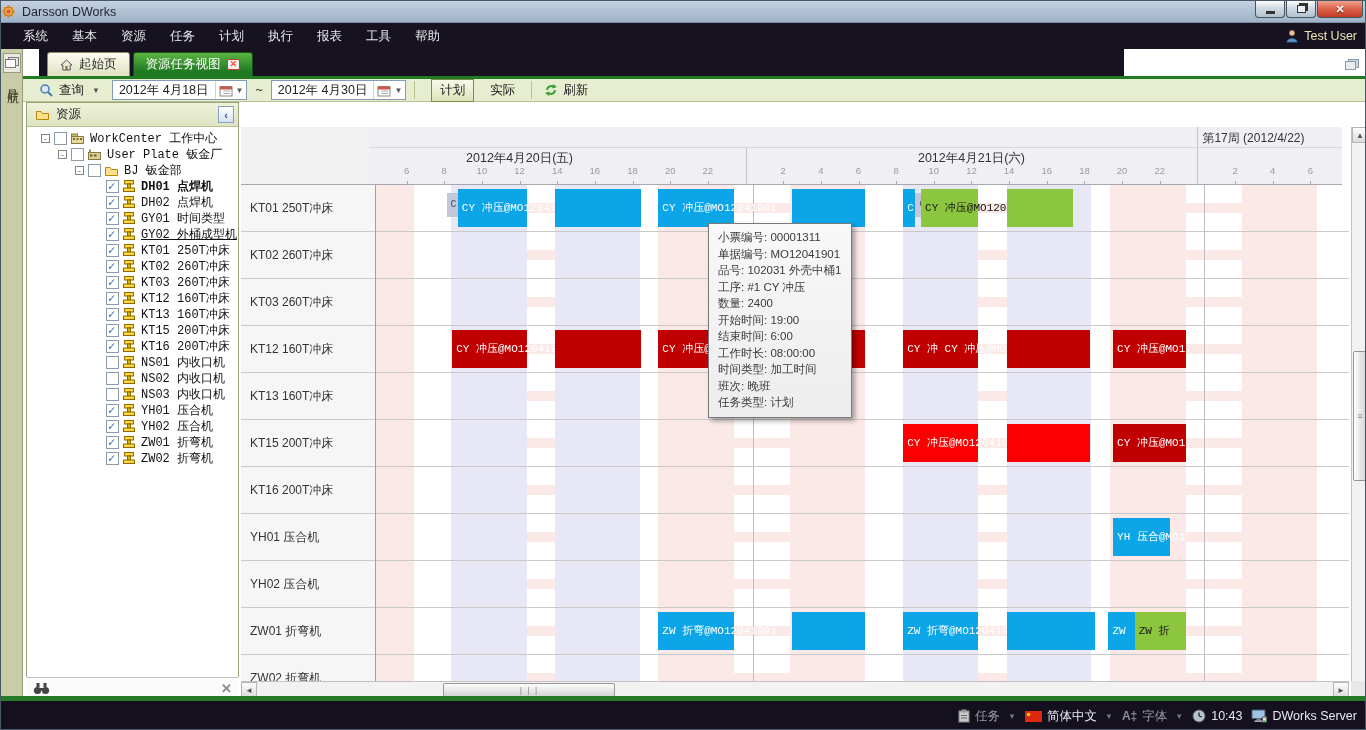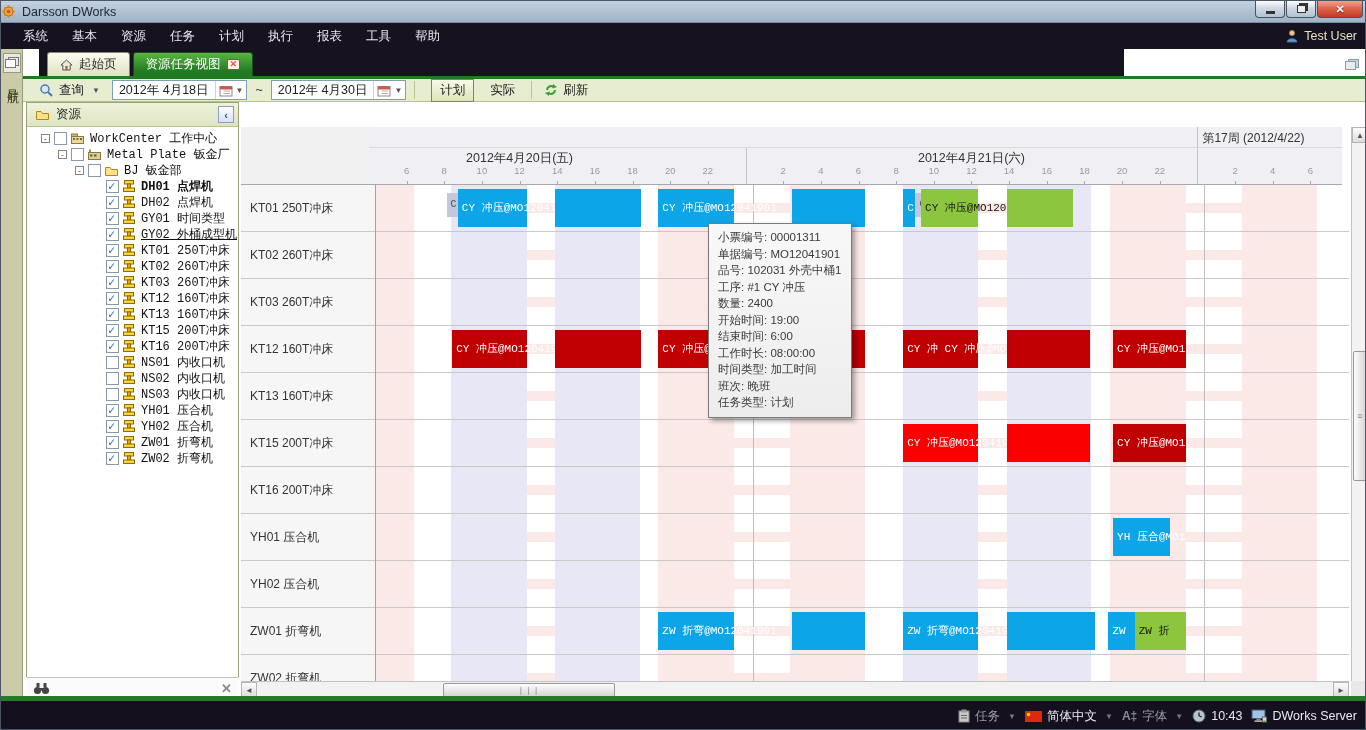--- a/index.html
+++ b/index.html
@@ -301,21 +301,21 @@
           <span class="exp">-</span>
           <span class="cb"></span>
           <span class="tree-icon">
             <svg width="15" height="13">
               <rect x="1.5" y="4.5" width="12" height="7" fill="#d9cf9a" stroke="#8a7a40"></rect>
               <rect x="3" y="6.5" width="2.5" height="2" fill="#6a5a28"></rect>
               <rect x="7" y="6.5" width="2.5" height="2" fill="#6a5a28"></rect>
               <rect x="2" y="1.5" width="2" height="3" fill="#9a8a50"></rect>
             </svg>
           </span>
-          <span class="tree-label">Metal Plate 钣金厂</span>
+          <span class="tree-label">User Plate 钣金厂</span>
         </div>
         <div class="tree-row" style="padding-left: 48px;">
           <span class="exp">-</span>
           <span class="cb"></span>
           <span class="tree-icon">
             <svg width="15" height="13">
               <path d="M1.5 3.5 h4.5 l1.5 2 h6 v6 h-12 z" fill="#ffe08a" stroke="#b8860b"></path>
             </svg>
           </span>
           <span class="tree-label">BJ 钣金部</span>

